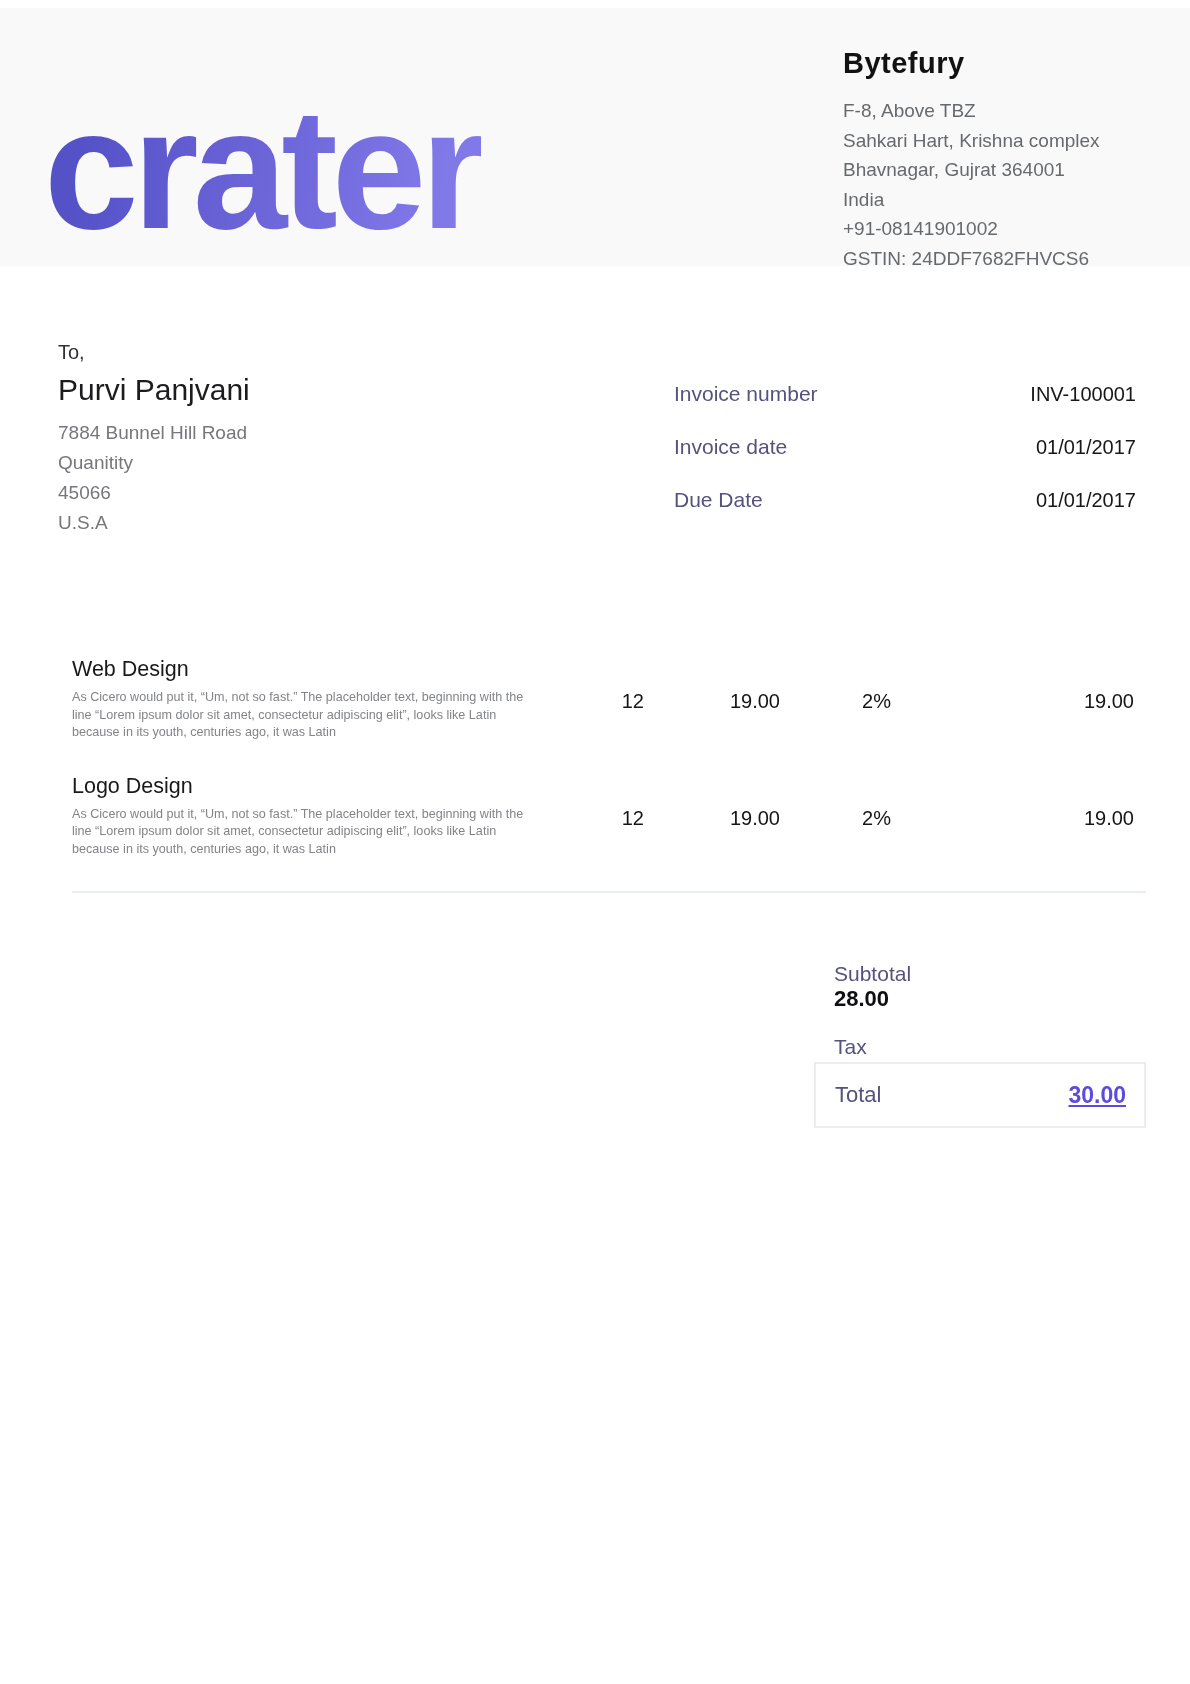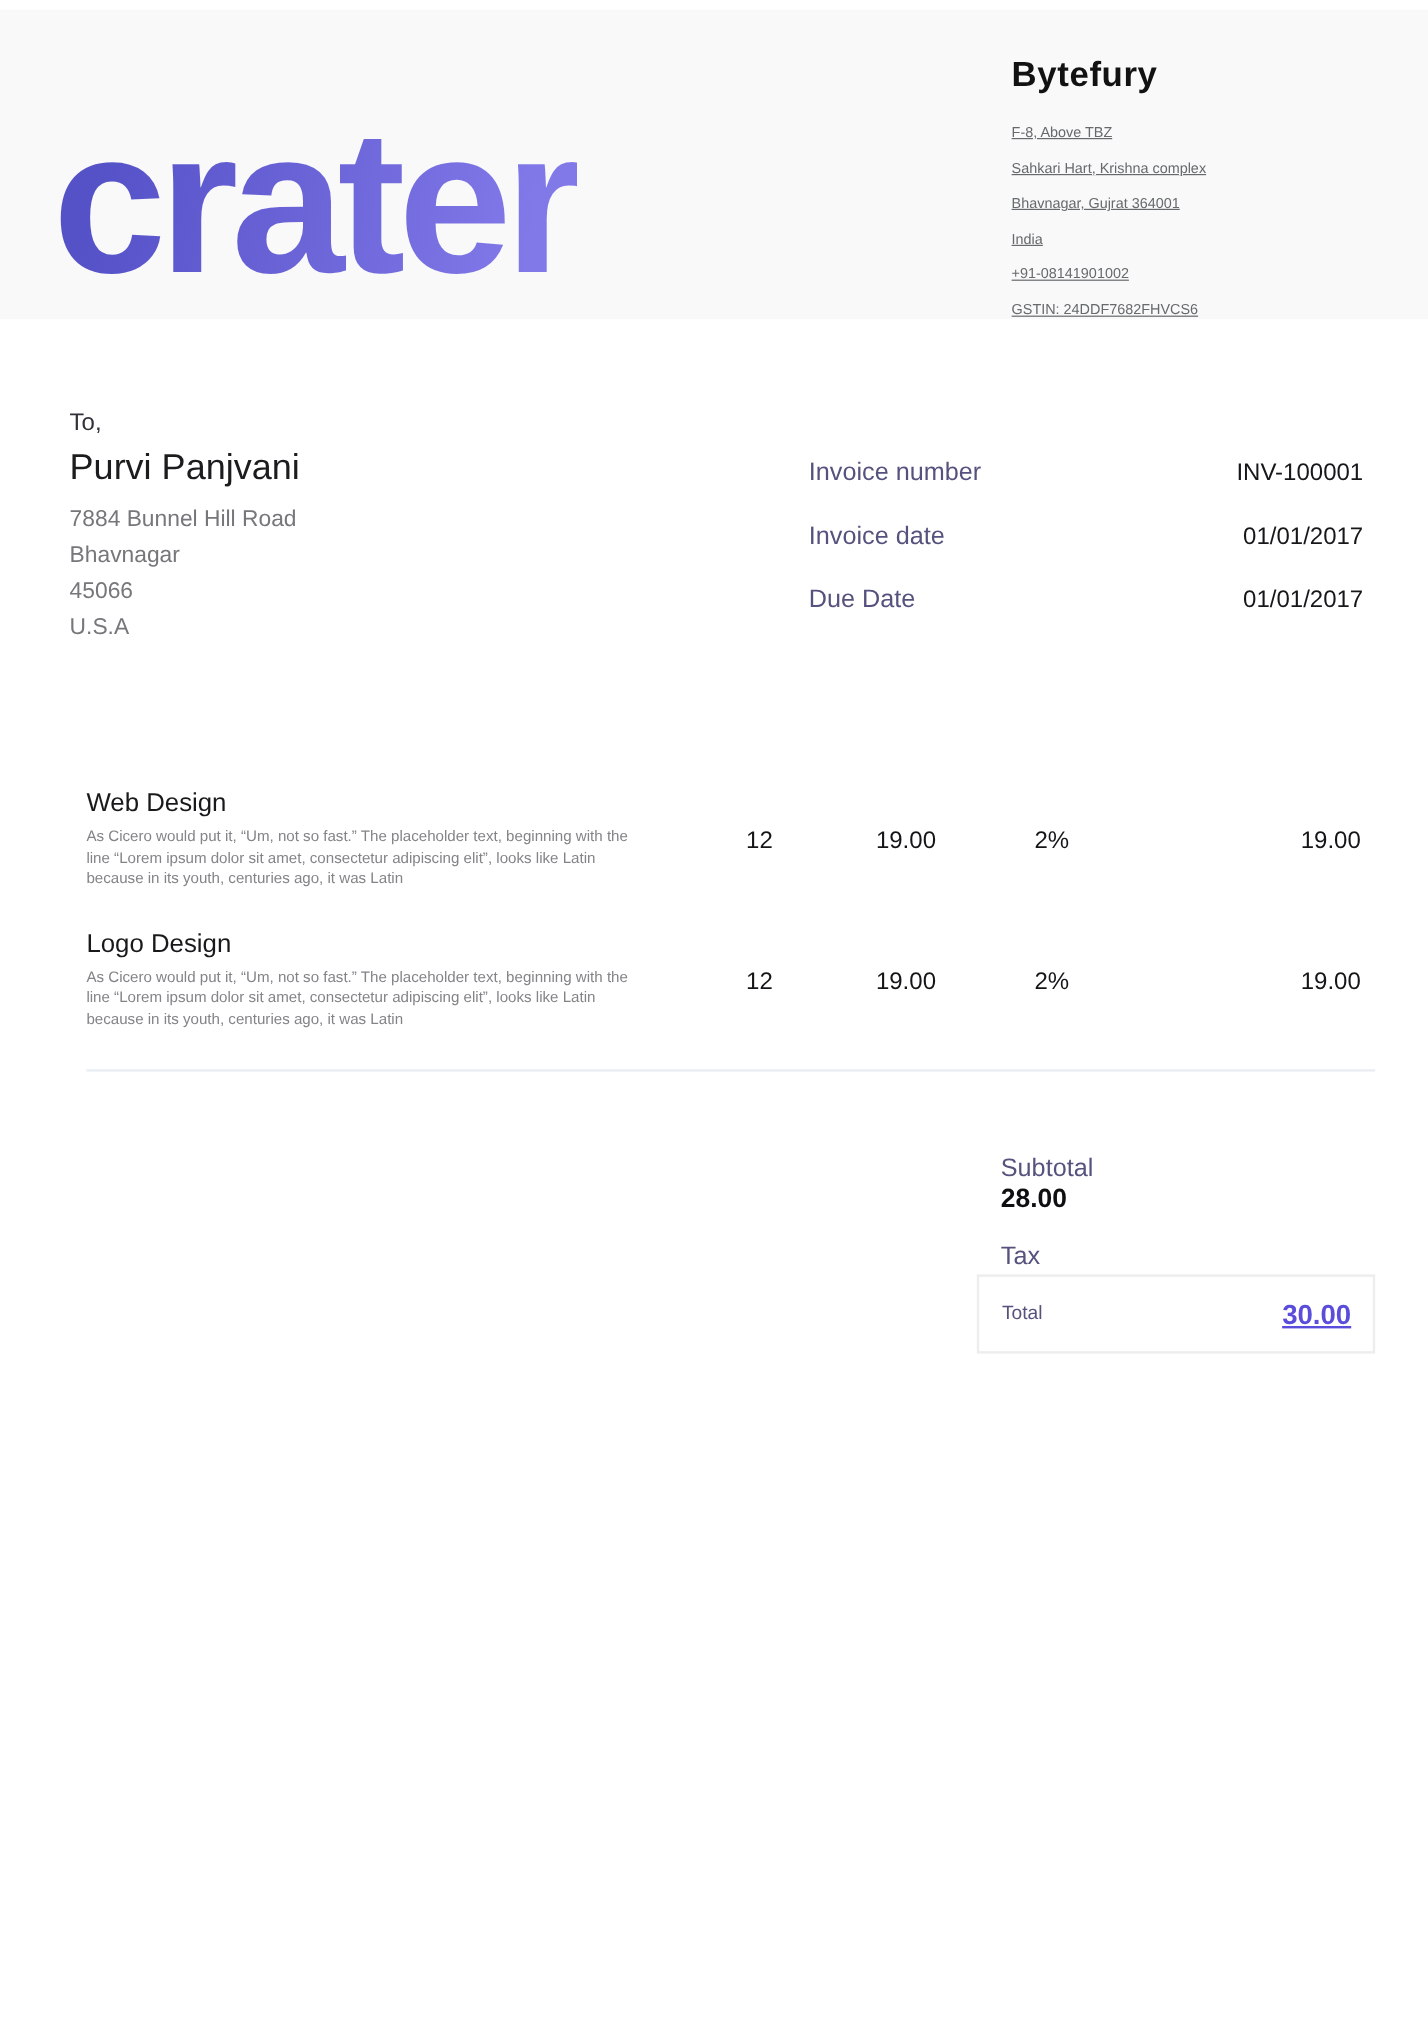--- a/index.html
+++ b/index.html
@@ -20,21 +20,21 @@
     background:linear-gradient(100deg, var(--logo-start,#5551c7) 10%, var(--logo-end,#8279e9) 90%);
     -webkit-background-clip:text; background-clip:text;
     -webkit-text-fill-color:transparent; color:var(--logo-start,#5551c7);
   }
   .company { position:absolute; left:843px; top:38px; }
   .company-name {
     font-size:29px; font-weight:bold; color:#121212; letter-spacing:0.5px;
     line-height:34px;
   }
   .company-lines { margin-top:16px; }
-  .addr-line { font-size:12px; line-height:29.5px; color:#666a6d;text-decoration:underline; }
+  .addr-line { font-size:19px; line-height:29.5px; color:#666a6d; }
 
   
   .billto { position:absolute; left:58px; top:340px; }
   .billto-label { font-size:20px; line-height:24px; color:#30313a; }
   .billto-name { font-size:30px; line-height:36px; color:#1c1c1e; margin-top:8px; }
   .billto-lines { margin-top:10px; }
   .billto-line { font-size:19px; line-height:30px; color:#76777b; }
 
   
   .meta { position:absolute; left:674px; top:382px; width:462px; }
@@ -66,21 +66,21 @@
   .totals-row { display:flex; justify-content:space-between; align-items:baseline; margin-bottom:23px;flex-direction:column; }
   .totals-label { font-size:21px; color:var(--accent-label,#55527e); }
   .totals-value { font-size:22px; font-weight:600; color:#0f0f12; }
 
   .total-box {
     position:absolute; left:814px; top:1062px; width:332px; height:66px;
     border:2px solid #ededee; background:#ffffff; box-sizing:border-box;
     display:flex; align-items:center; justify-content:space-between;
     padding:0 18px 0 19px;
   }
-  .total-box-label { font-size:16px; color:var(--accent-label,#55527e); }
+  .total-box-label { font-size:22px; color:var(--accent-label,#55527e); }
   .total-box-value { font-size:23px; font-weight:bold; color:var(--total-value,#5b4ddb);text-decoration:underline; }
 </style>
 </head>
 <body>
 
 <div class="page">
 
   <header class="band">
     <div class="logo">crater</div>
     <div class="company">
@@ -94,21 +94,21 @@
         <div class="addr-line">GSTIN: 24DDF7682FHVCS6</div>
       </div>
     </div>
   </header>
 
   <section class="billto">
     <div class="billto-label">To,</div>
     <div class="billto-name">Purvi Panjvani</div>
     <div class="billto-lines">
       <div class="billto-line">7884 Bunnel Hill Road</div>
-      <div class="billto-line">Bhavnagar</div>
+      <div class="billto-line">Quanitity</div>
       <div class="billto-line">45066</div>
       <div class="billto-line">U.S.A</div>
     </div>
   </section>
 
   <section class="meta">
     <div class="meta-row">
       <span class="meta-label">Invoice number</span>
       <span class="meta-value">INV-100001</span>
     </div>

